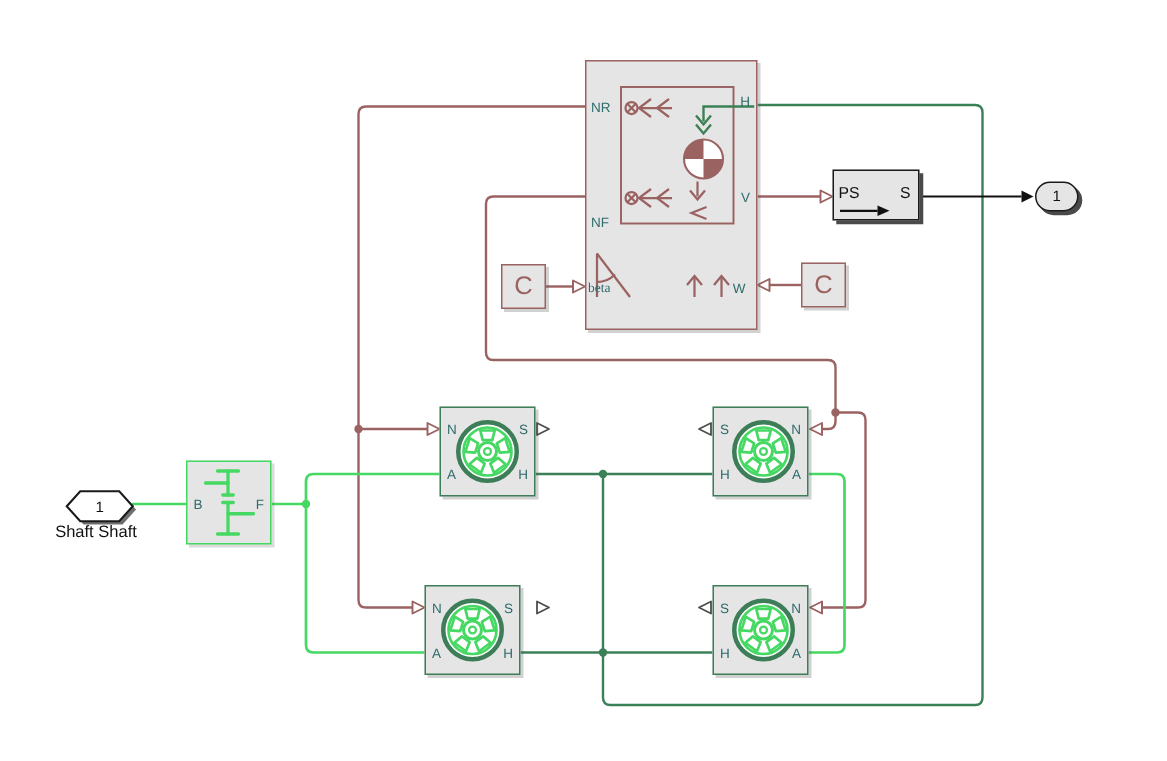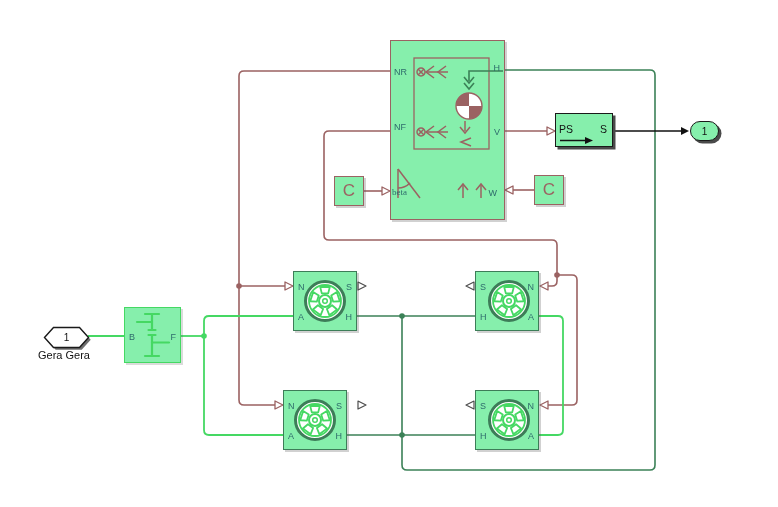--- a/index.html
+++ b/index.html
@@ -1,19 +1,19 @@
 <!DOCTYPE html>
 <html><head>
 <meta charset="utf-8">
 <style>
   html,body{margin:0;padding:0;background:#fff;}
   #canvas{position:relative;width:778px;height:507px;background:#ffffff;overflow:hidden;
           font-family:"Liberation Sans",sans-serif;}
   #wires{position:absolute;left:0;top:0;}
-  .blk{position:absolute;box-sizing:border-box;background:#86efac;}
+  .blk{position:absolute;box-sizing:border-box;background:#e5e5e5;}
   .sim-brown{border:1.6px solid #9b6262;box-shadow:2px 2px 0 rgba(90,90,90,.28);}
   .sim-dgreen{border:1.6px solid #3d7d58;box-shadow:2px 2px 0 rgba(90,90,90,.28);}
   .sim-bgreen{border:1.8px solid #45d863;box-shadow:2px 2px 0 rgba(90,90,90,.22);}
   .sim-black{border:1.6px solid #1a1a1a;box-shadow:2.5px 2.5px 0 #4a4a4a;}
   .plbl{position:absolute;font-size:9px;color:#2e6b6b;transform:translateY(-50%);white-space:nowrap;line-height:1;}
   .icon-svg{position:absolute;}
   .c-glyph{position:absolute;left:0;top:0;width:100%;height:100%;display:flex;align-items:center;justify-content:center;
            font-size:17px;color:#9b6262;font-weight:400;}
   #outport-1{border-radius:10px;display:flex;align-items:center;justify-content:center;font-size:10px;color:#111;}
   #ps-conv .ps-t{position:absolute;top:9px;font-size:10.5px;color:#111;}
@@ -95,21 +95,21 @@
     <circle cx="402" cy="316" r="2.8" fill="#3b8157"></circle>
     <circle cx="402" cy="435" r="2.8" fill="#3b8157"></circle>
     <circle cx="204" cy="336" r="2.8" fill="#45d863"></circle>
   </svg>
 
   <svg class="icon-svg" style="left:41px;top:323px;" width="52" height="28">
     <polygon points="3.5,14.5 12.5,4.5 38.5,4.5 47.5,14.5 38.5,24.5 12.5,24.5" fill="#4a4a4a" opacity="0.8" transform="translate(2.2,2.2)"></polygon>
     <polygon points="3.5,14.5 12.5,4.5 38.5,4.5 47.5,14.5 38.5,24.5 12.5,24.5" fill="#fff" stroke="#1a1a1a" stroke-width="1.4"></polygon>
     <text id="inport-num" x="25.5" y="18" text-anchor="middle">1</text>
   </svg>
-  <div id="inport-label">Gera Gera</div>
+  <div id="inport-label">Shaft Shaft</div>
 
   <div class="blk sim-bgreen" style="left:124px;top:307px;width:57px;height:56px;">
     <svg class="icon-svg" style="left:0;top:0;" width="54" height="53" viewBox="0 0 54 53">
       <g stroke="#45d863" stroke-width="2.2" fill="none" stroke-linecap="round">
         <path d="M12,14 H27"></path>
         <path d="M27,6 V22"></path>
         <path d="M20,6 H34"></path>
         <path d="M23.5,22 H30.5"></path>
         <path d="M27,27 V48"></path>
         <path d="M23.5,27 H30.5"></path>
@@ -206,21 +206,21 @@
       </g>
 
       <g stroke="#9b6262" stroke-width="1.5" fill="none">
         <path d="M72,157 V144"></path>
           <path d="M67,149 L72,143 L77,149"></path>
         <path d="M90,157 V144"></path>
           <path d="M85,149 L90,143 L95,149"></path>
       </g>
     </svg>
     <span class="plbl" style="left:3px;top:31px;">NR</span>
-    <span class="plbl" style="left:3px;top:86px;">NF</span>
+    <span class="plbl" style="left:3px;top:108px;">NF</span>
     <span class="plbl" style="left:1px;top:151px;font-family:Liberation Serif, serif;">beta</span>
     <span class="plbl" style="right:4px;top:27px;">H</span>
     <span class="plbl" style="right:4px;top:91px;">V</span>
     <span class="plbl" style="right:7px;top:152px;">W</span>
   </div>
 
   <div class="blk sim-brown" style="left:334px;top:176px;width:30px;height:30px;">
     <div class="c-glyph">C</div>
   </div>
   <div class="blk sim-brown" style="left:534px;top:175px;width:30px;height:30px;">

